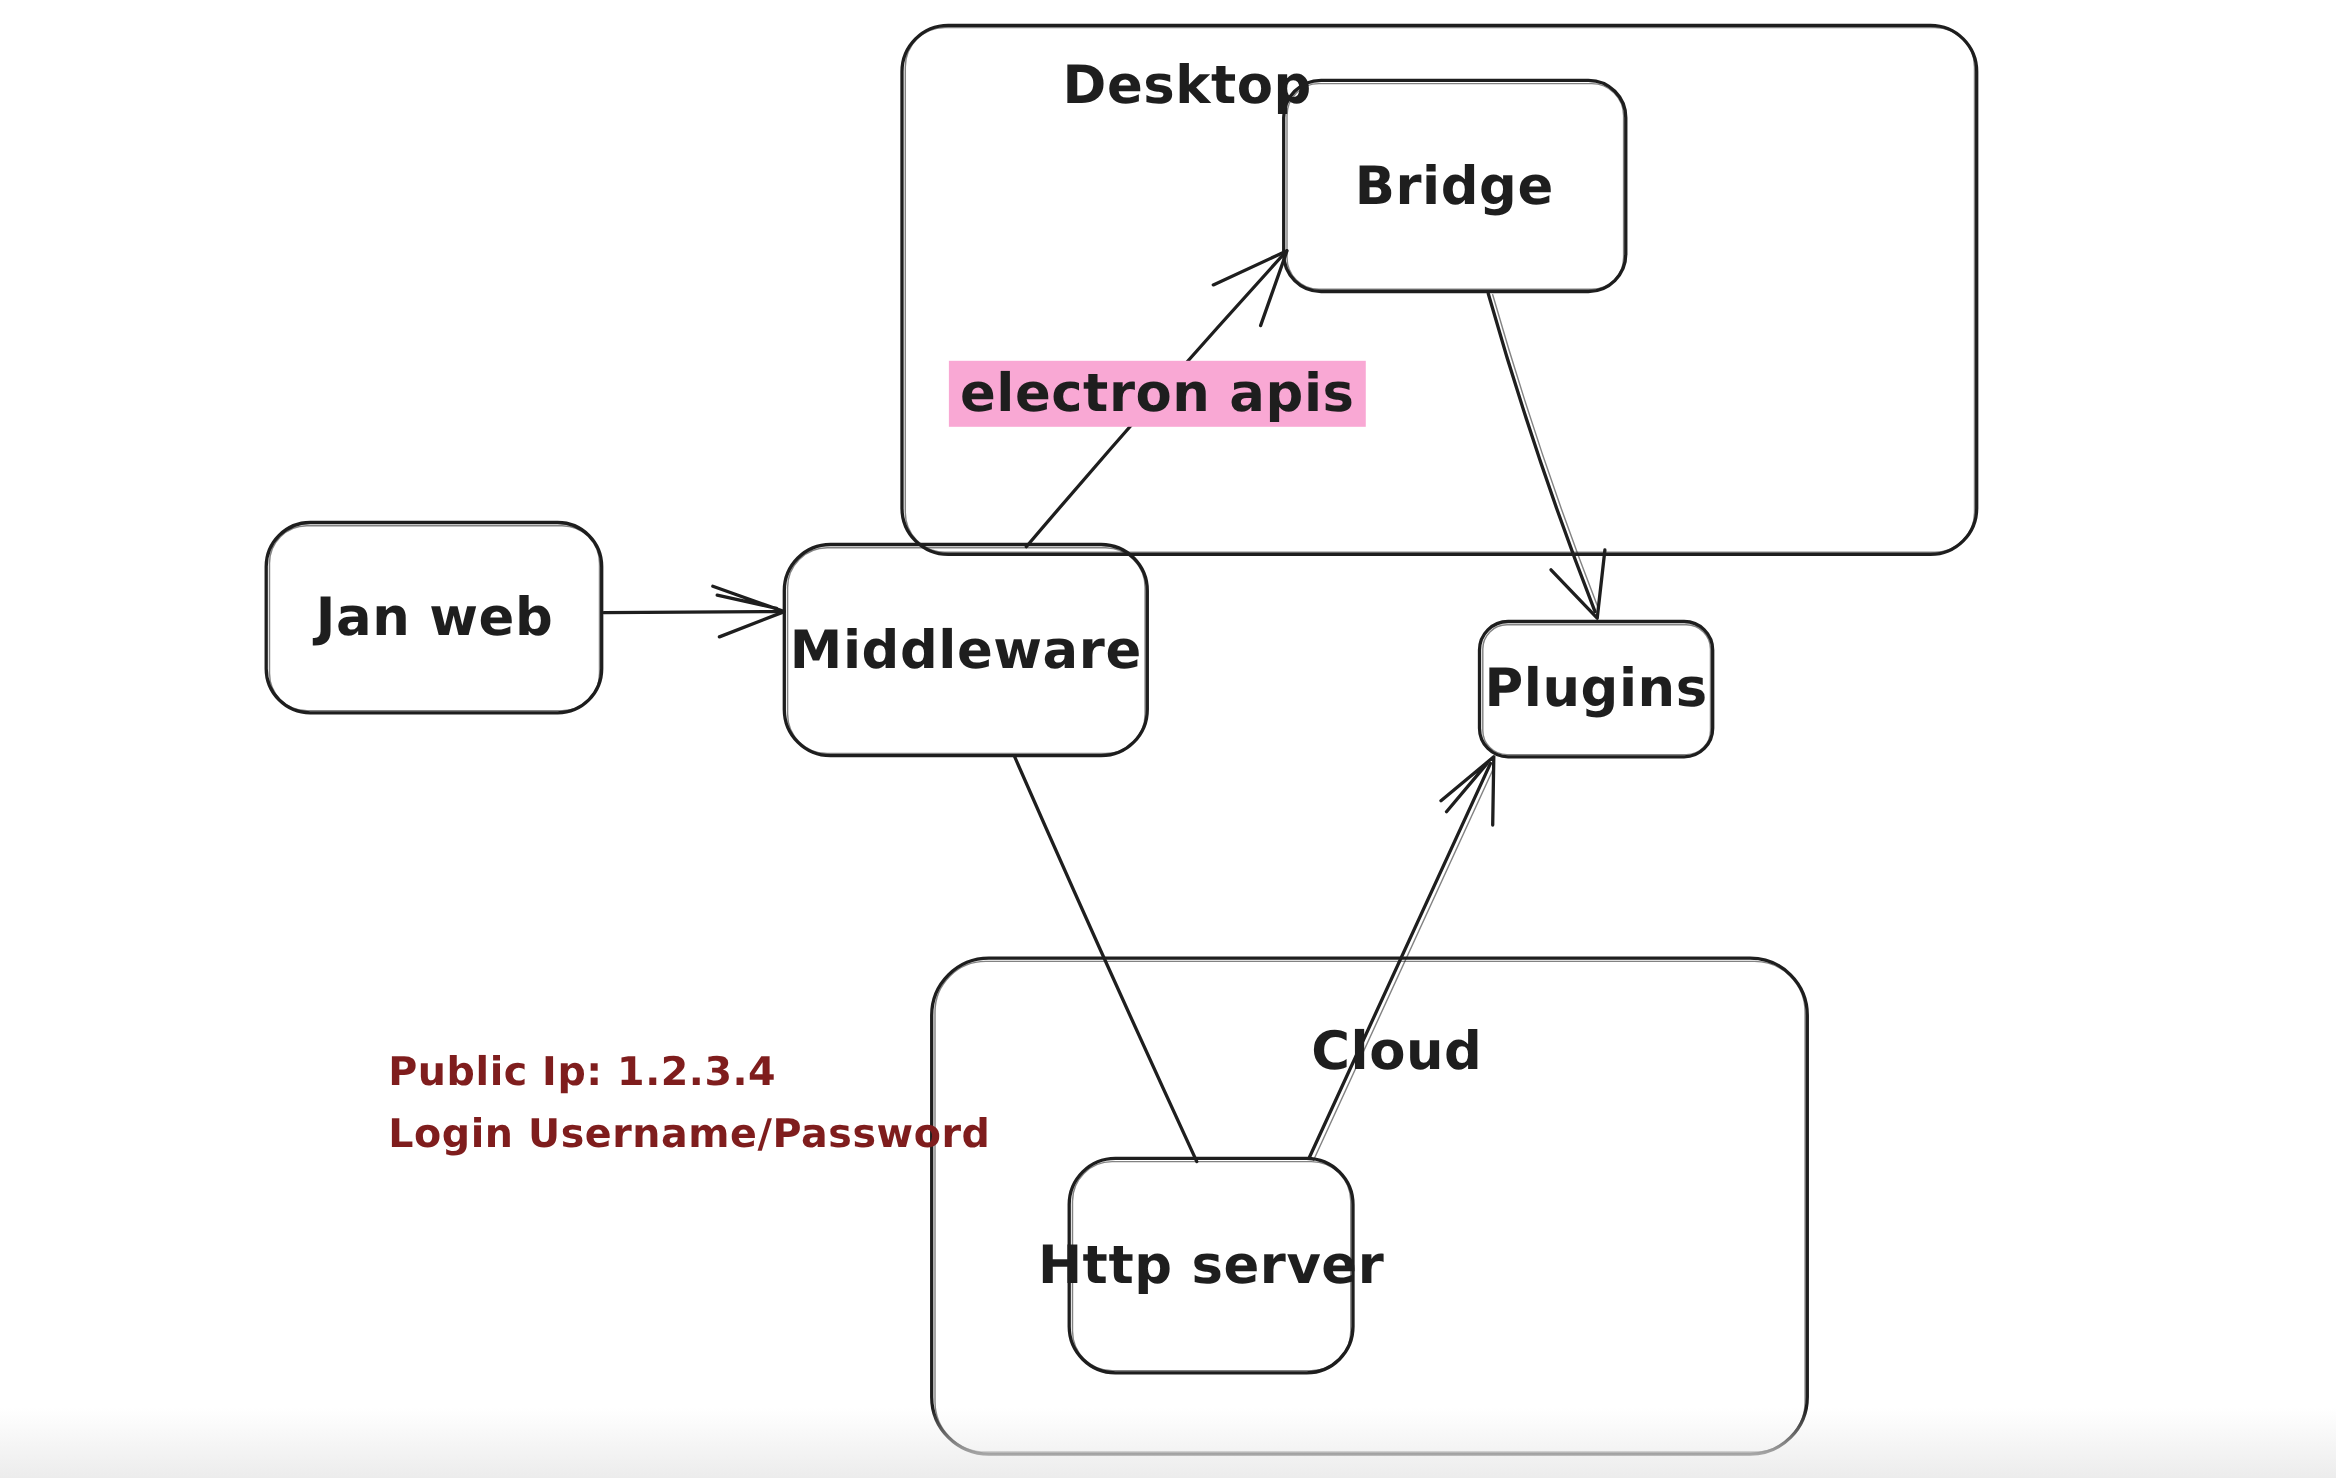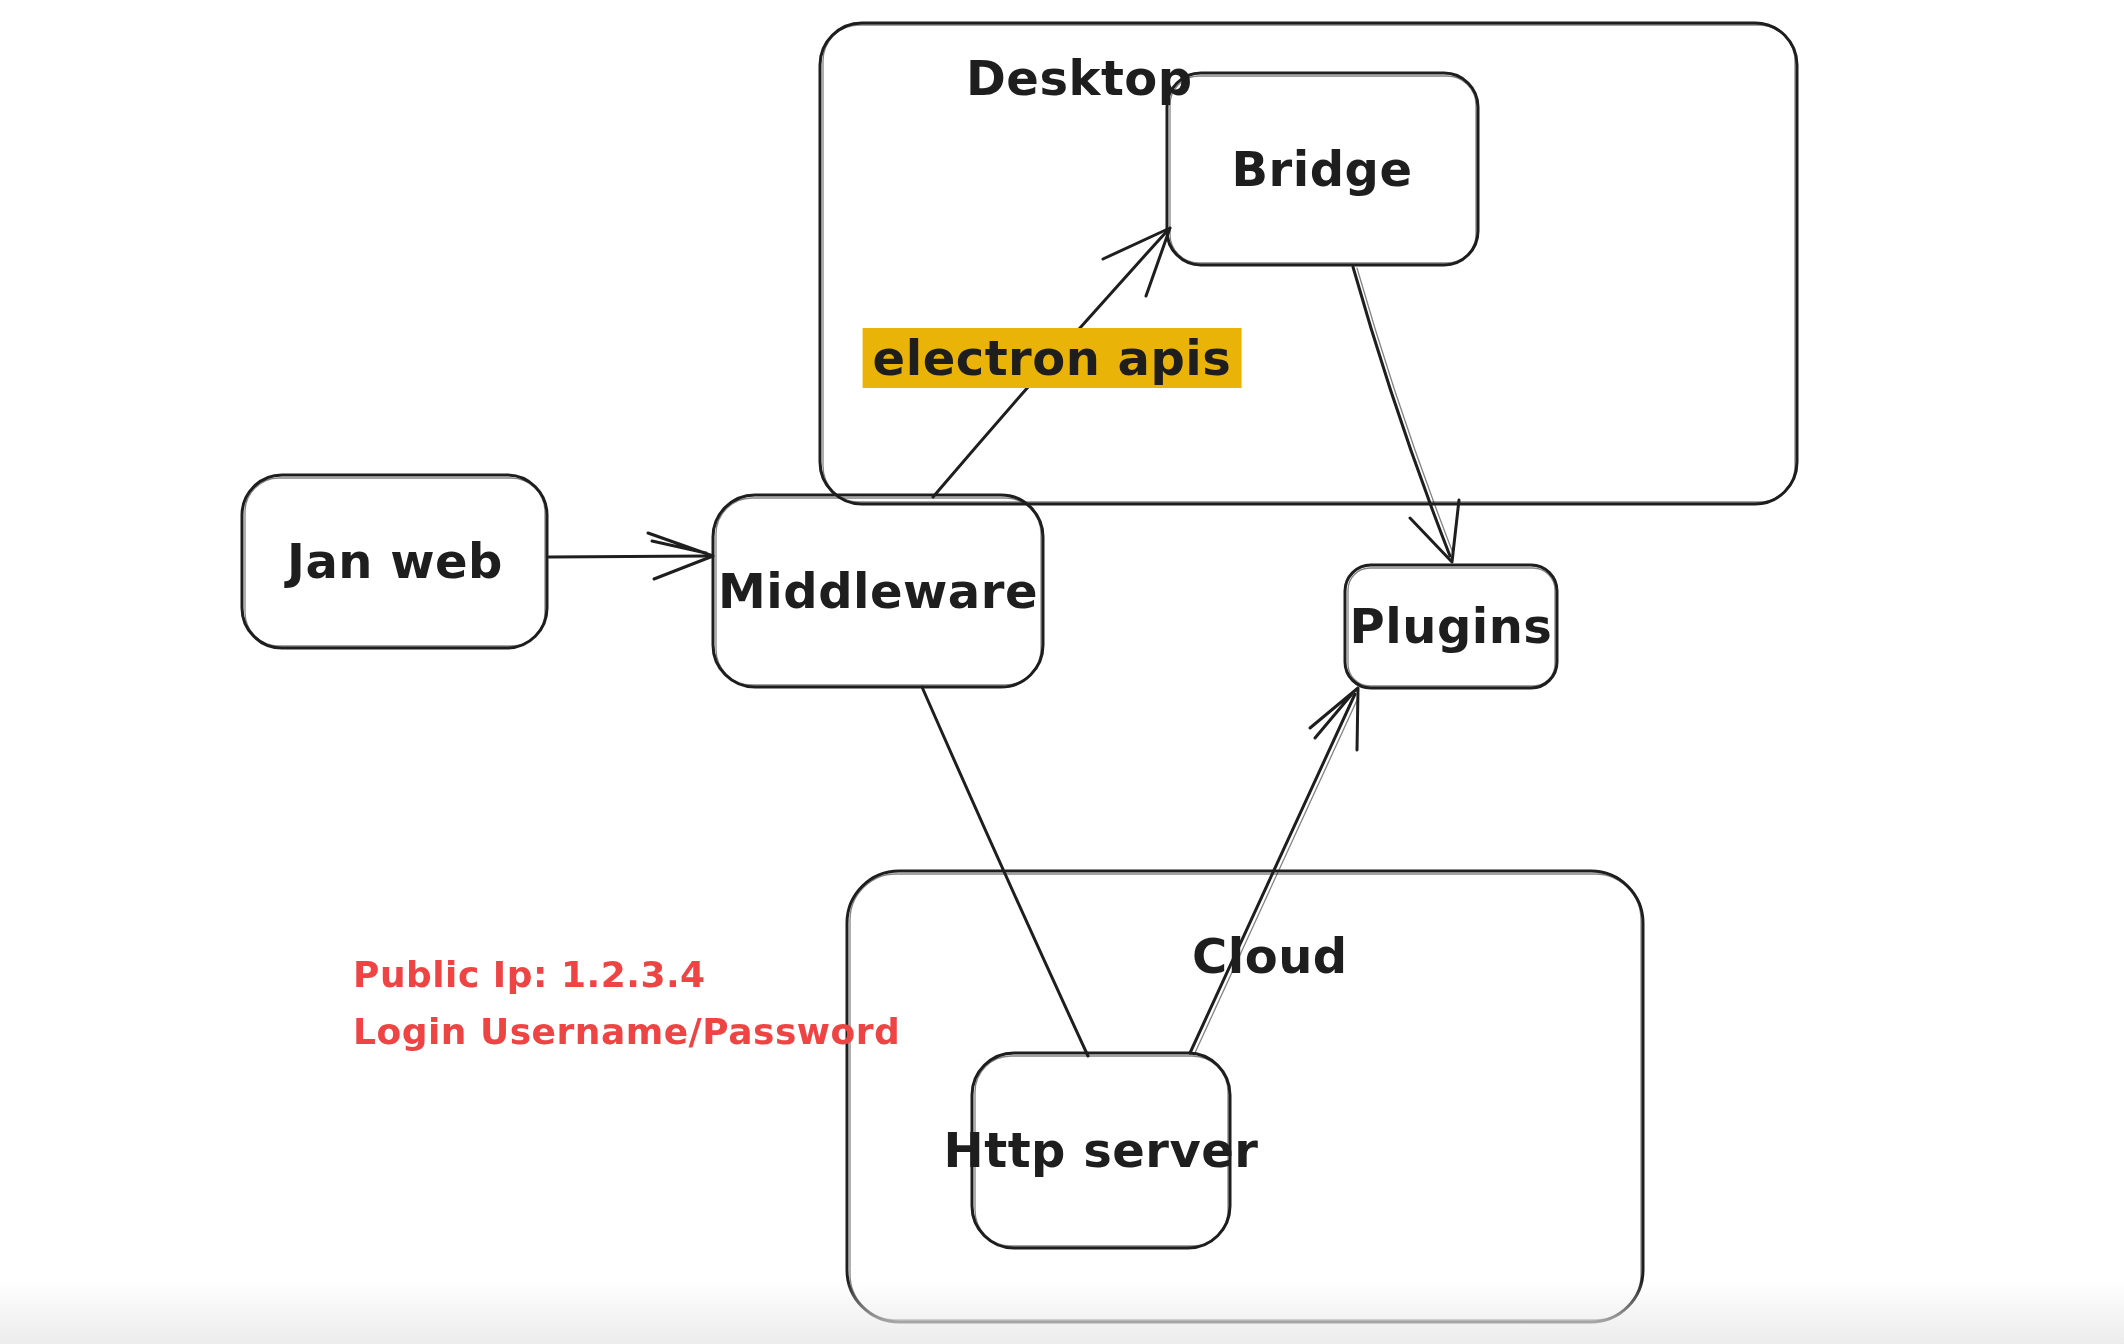--- a/index.html
+++ b/index.html
@@ -28,33 +28,33 @@
     font-weight: 600;
     font-size: 48px;
     letter-spacing: 0.5px;
     white-space: nowrap;
     color: #1e1e1e;
   }
   .lbl.centered {
     transform: translate(-50%, -50%);
   }
   .lbl.bg {
-    background: #eab308;
+    background: #f9a8d4;
     padding: 2px 10px;
   }
   .annotation {
     position: absolute;
     left: 353px;
     top: 946px;
     font-weight: 600;
     font-size: 36px;
     letter-spacing: 0.5px;
     line-height: 57px;
     white-space: nowrap;
-    color: #ef4444;
+    color: #7f1d1d;
   }
   .bottom-fade {
     position: absolute;
     left: 0;
     bottom: 0;
     width: 100%;
     height: 64px;
     background: linear-gradient(to bottom, rgba(236,236,236,0), #ececec);
     pointer-events: none;
   }

